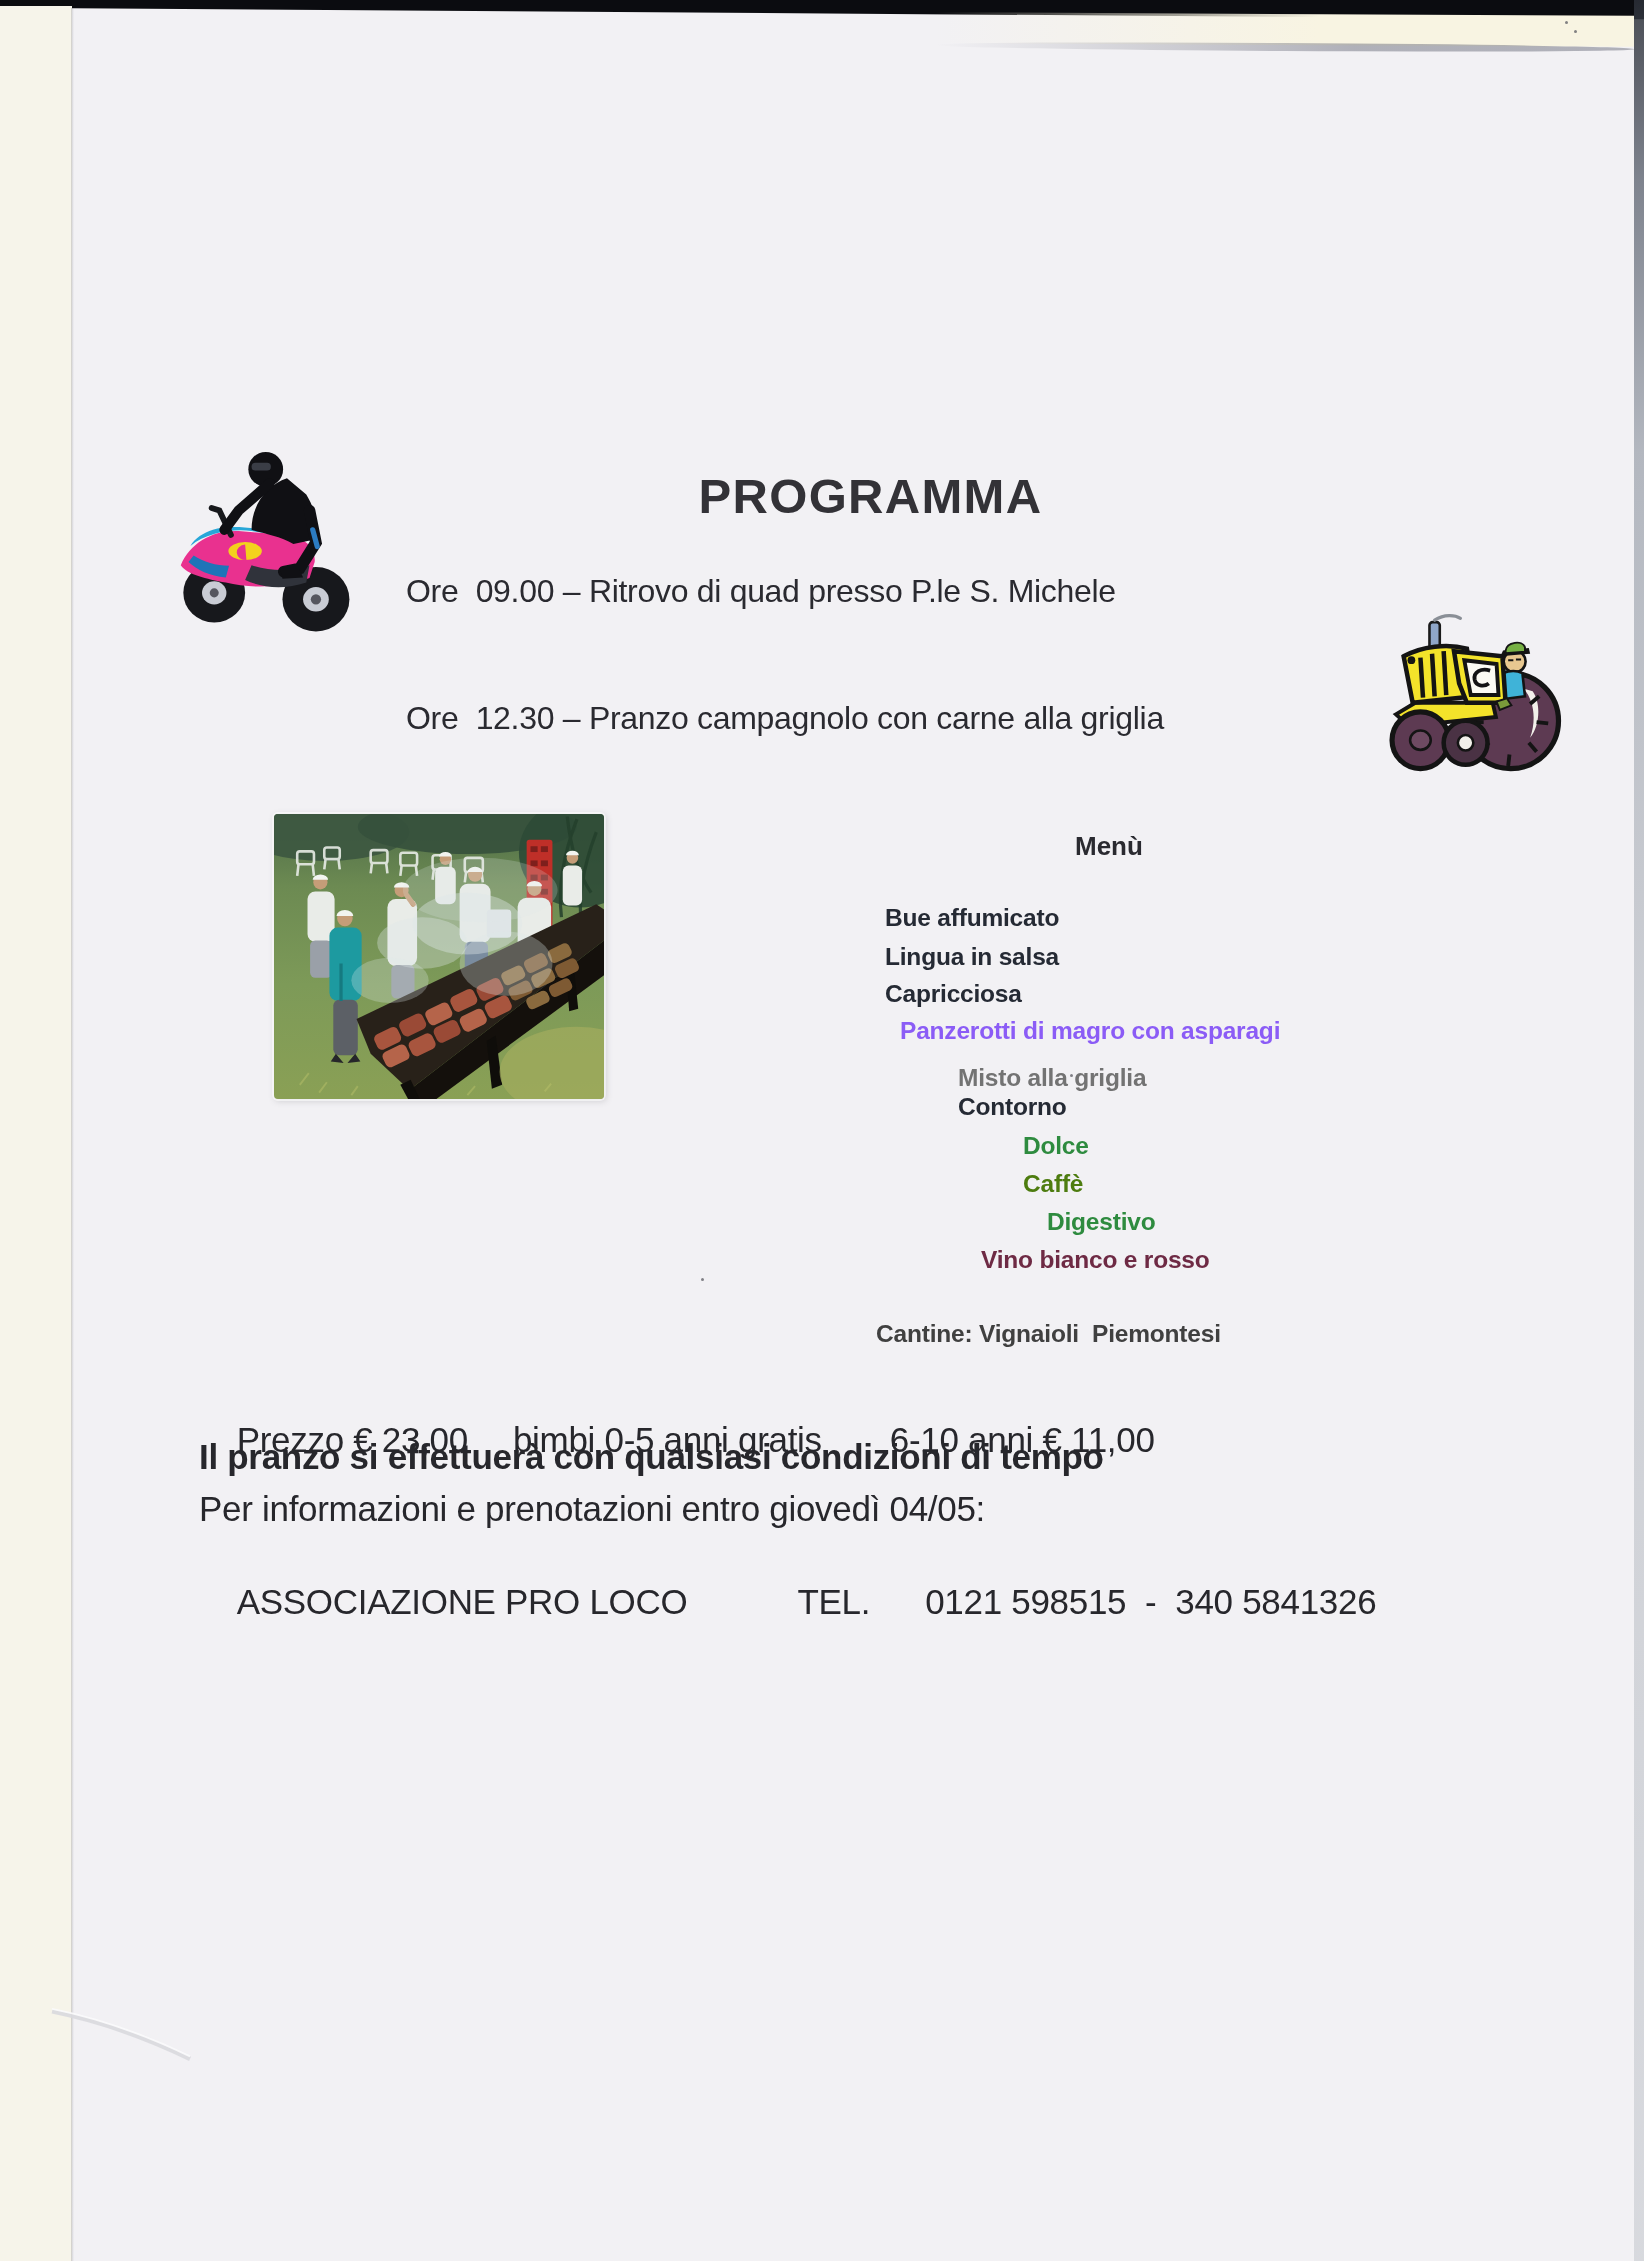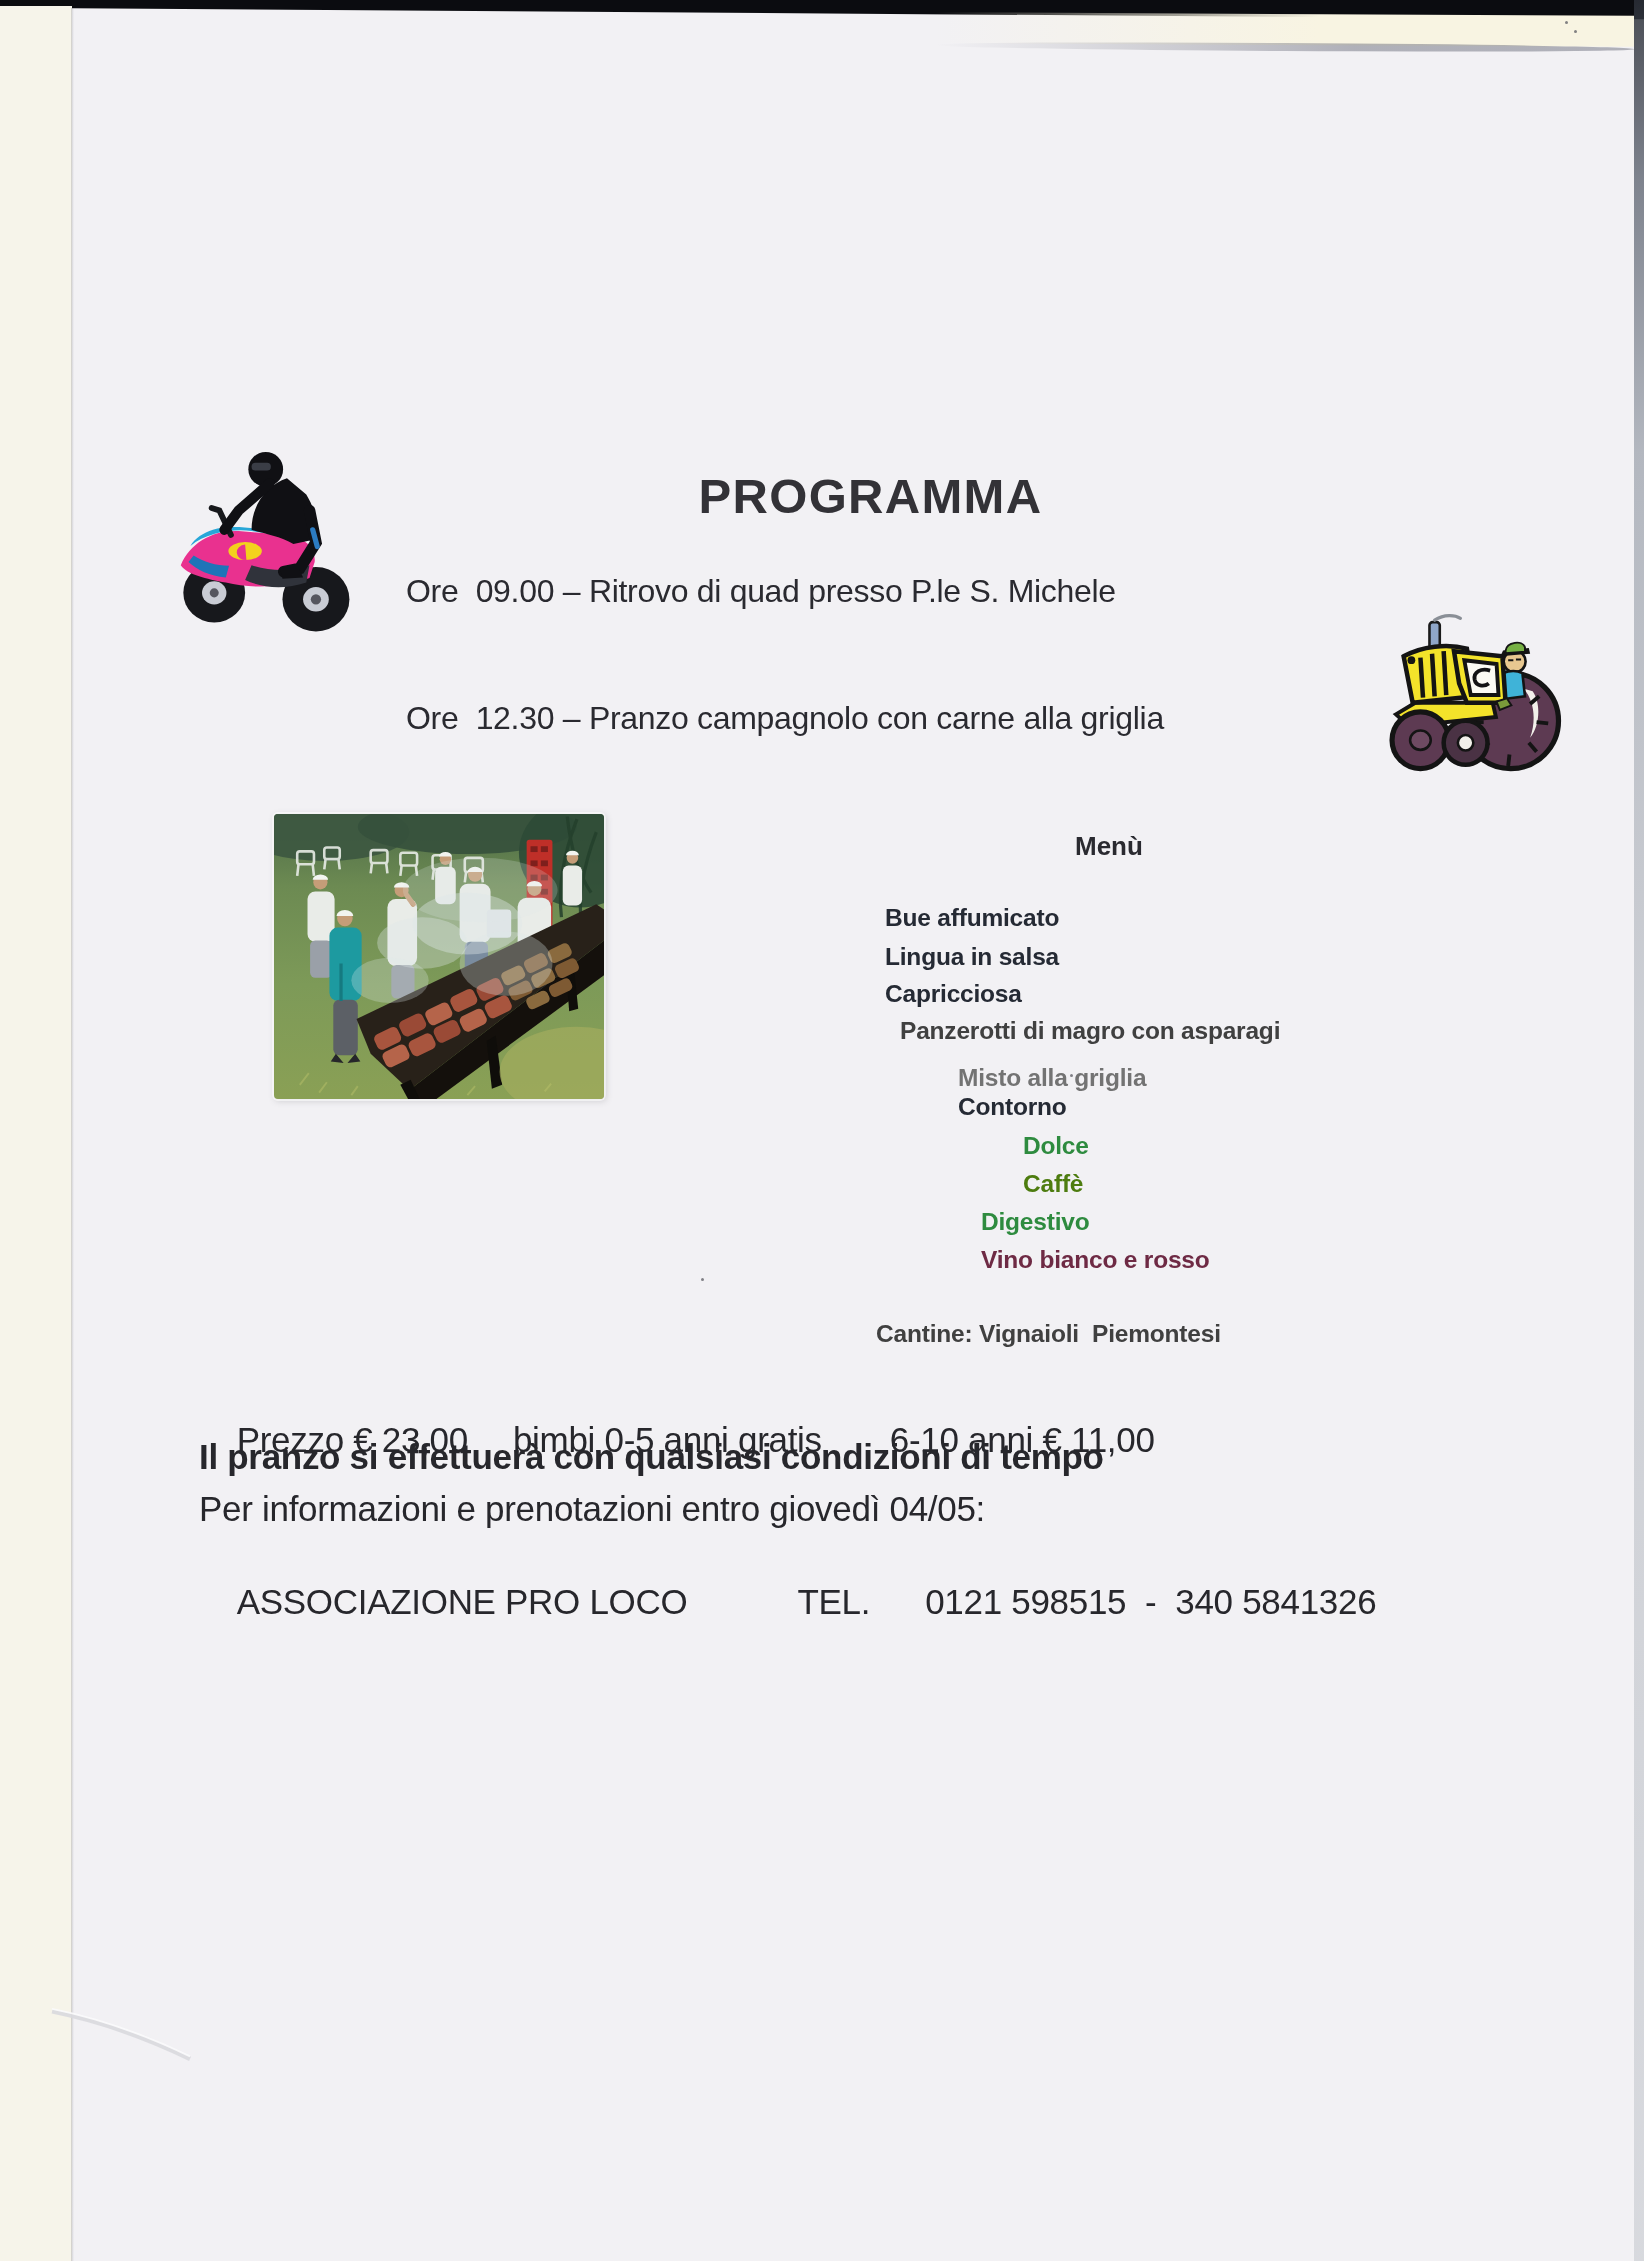--- a/index.html
+++ b/index.html
@@ -52,21 +52,21 @@
   .page-title{
     left:690px;top:468px;width:361px;text-align:center;
     font-size:49px;font-weight:bold;letter-spacing:1.3px;color:#333237;
   }
   .sched{left:406px;font-size:32px;letter-spacing:-0.3px;color:#2a2a30;}
   .s0{top:573px;} .s1{top:653px;} .s2{top:700px;}
   .menu-heading{left:1075px;top:832px;font-size:26px;font-weight:bold;color:#2a2a30;}
   .mi{position:absolute;font-size:24.5px;font-weight:bold;letter-spacing:-0.2px;white-space:pre-wrap;}
   .mi0{left:885px;top:904px;} .mi1{left:885px;top:943px;} .mi2{left:885px;top:980px;}
   .mi3{left:900px;top:1017px;} .mi4{left:958px;top:1056px;} .mi5{left:958px;top:1093px;}
-  .mi6{left:1023px;top:1132px;} .mi7{left:1023px;top:1170px;} .mi8{left:981px;top:1208px;}
+  .mi6{left:1023px;top:1132px;} .mi7{left:1023px;top:1170px;} .mi8{left:1047px;top:1208px;}
   .mi9{left:981px;top:1246px;} .mi10{left:876px;top:1284px;}
   .body-line{left:199px;font-size:35px;letter-spacing:-0.3px;}
   .price-line{top:1380px;}
   .price-adult{margin-right:45px;}
   .price-kids-free{margin-right:68px;}
   .weather-line{top:1437px;font-weight:bold;}
   .info-line{top:1489px;}
   .contact-line{top:1542px;}
   .assoc{margin-right:110px;}
   .tel{margin-right:55px;}
@@ -293,21 +293,21 @@
       <g stroke="#b7c06a" stroke-width="3" opacity="0.5">
         <path d="M40 420 l14 -18 M70 432 l12 -16 M120 436 l10 -14 M300 436 l12 -14 M420 430 l10 -12"></path>
       </g>
     </svg>
   </figure>
 
   <div class="txt menu-heading">Menù</div>
   <div class="mi mi0" style="color: rgb(37, 42, 52);">Bue affumicato</div>
   <div class="mi mi1" style="color: rgb(37, 42, 52);">Lingua in salsa</div>
   <div class="mi mi2" style="color: rgb(37, 42, 52);">Capricciosa</div>
-  <div class="mi mi3" style="color: #404040;">Panzerotti di magro con asparagi</div>
+  <div class="mi mi3" style="color: #8b5cf6;">Panzerotti di magro con asparagi</div>
   <div class="mi mi4" style="color: #737373; margin-top: 8px;">Misto alla griglia</div>
   <div class="mi mi5" style="color: rgb(37, 42, 52);">Contorno</div>
   <div class="mi mi6" style="color: rgb(46, 139, 63);">Dolce</div>
   <div class="mi mi7" style="color: #4d7c0f;">Caffè</div>
   <div class="mi mi8" style="color: rgb(46, 139, 63);">Digestivo</div>
   <div class="mi mi9" style="color: rgb(110, 42, 68);">Vino bianco e rosso</div>
   <div class="mi mi10" style="color: #404040; margin-top: 36px;">Cantine: Vignaioli  Piemontesi</div>
 
   <div class="txt body-line price-line">
     <span class="price-adult">Prezzo € 23,00</span><span class="price-kids-free">bimbi 0-5 anni gratis</span><span>6-10 anni € 11,00</span>

